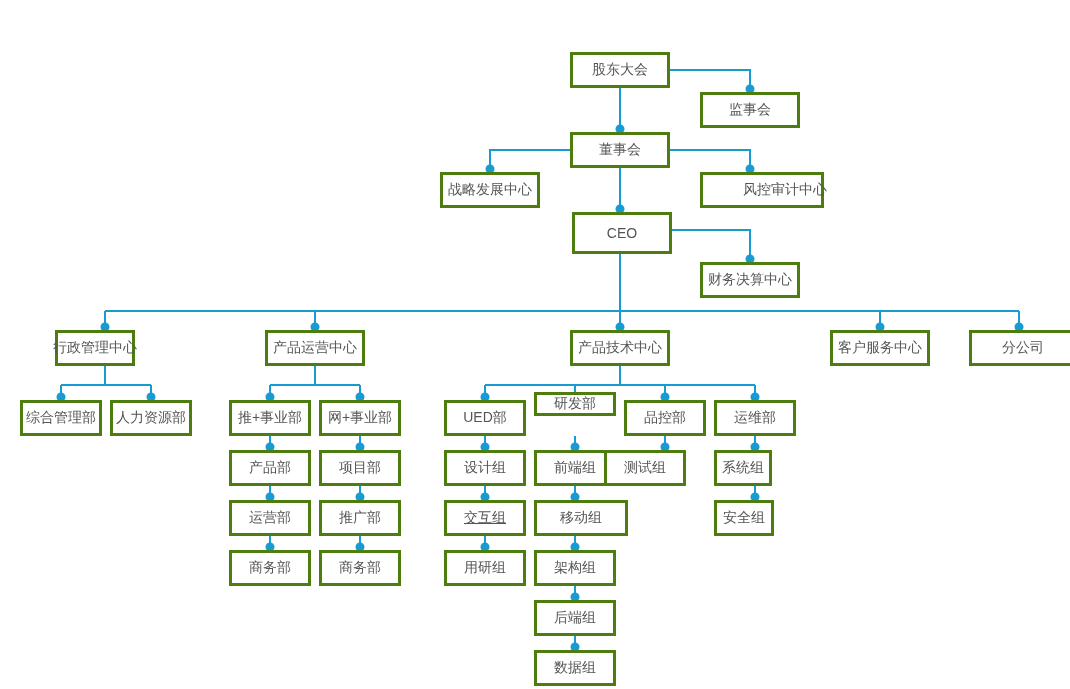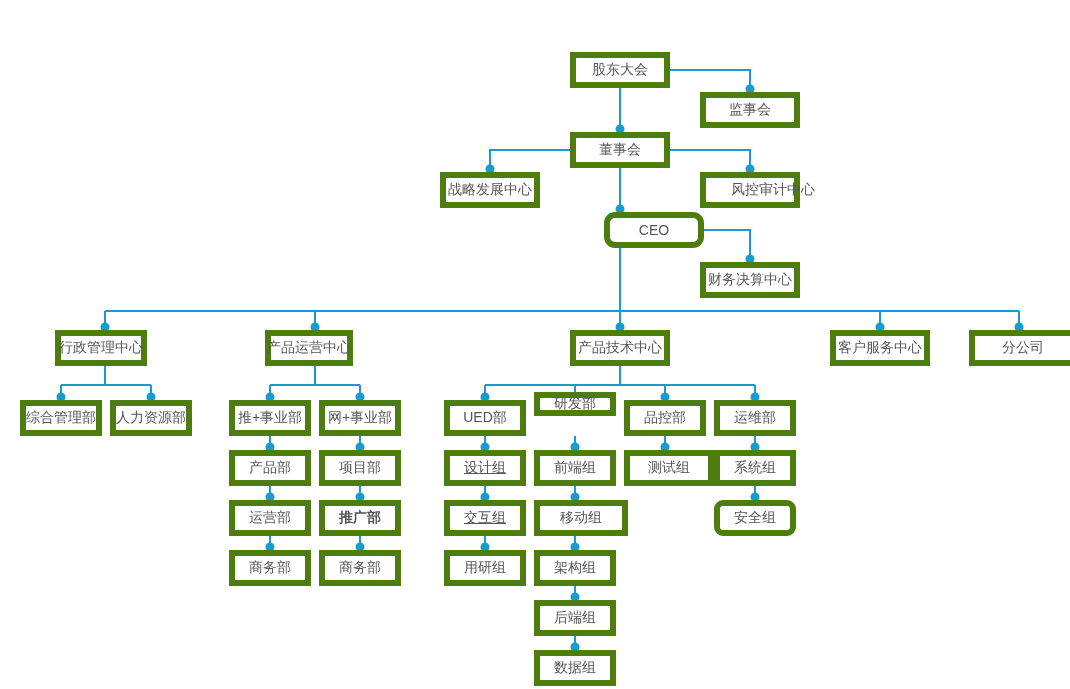--- a/index.html
+++ b/index.html
@@ -23,21 +23,21 @@
     height: 689px;
     display: block;
   }
   .node {
     position: absolute;
     box-sizing: border-box;
     display: flex;
     align-items: center;
     justify-content: center;
     background: #ffffff;
-    border: 6px solid #4d7c0f;
+    border: 3px solid #4d7c0f;
     color: #555555;
     font-size: 14px;
     white-space: nowrap;
     cursor: default;
     user-select: none;
   }
 </style>
 </head>
 <body>
 
@@ -122,47 +122,47 @@
       <polyline points="755,436 755,450" fill="none" stroke="#189ad3" stroke-width="2"></polyline>
       <circle cx="755" cy="447" r="4.5" fill="#189ad3"></circle>
       <polyline points="755,486 755,500" fill="none" stroke="#189ad3" stroke-width="2"></polyline>
       <circle cx="755" cy="497" r="4.5" fill="#189ad3"></circle>
     </svg>
   <div>
       <div class="node" style="left: 570px; top: 52px; width: 100px; height: 36px;">股东大会</div>
       <div class="node" style="left: 700px; top: 92px; width: 100px; height: 36px;">监事会</div>
       <div class="node" style="left: 570px; top: 132px; width: 100px; height: 36px;">董事会</div>
       <div class="node" style="left: 440px; top: 172px; width: 100px; height: 36px;">战略发展中心</div>
-      <div class="node" style="left: 700px; top: 172px; width: 100px; height: 36px; padding-left: 46px;">风控审计中心</div>
-      <div class="node" style="left: 604px; top: 212px; width: 100px; height: 36px; border-radius: 11px;">CEO</div>
+      <div class="node" style="left: 700px; top: 172px; width: 124px; height: 36px; padding-left: 46px;">风控审计中心</div>
+      <div class="node" style="left: 572px; top: 212px; width: 100px; height: 42px;">CEO</div>
       <div class="node" style="left: 700px; top: 262px; width: 100px; height: 36px;">财务决算中心</div>
-      <div class="node" style="left: 55px; top: 330px; width: 92px; height: 36px;">行政管理中心</div>
-      <div class="node" style="left: 265px; top: 330px; width: 88px; height: 36px;">产品运营中心</div>
+      <div class="node" style="left: 55px; top: 330px; width: 80px; height: 36px;">行政管理中心</div>
+      <div class="node" style="left: 265px; top: 330px; width: 100px; height: 36px;">产品运营中心</div>
       <div class="node" style="left: 570px; top: 330px; width: 100px; height: 36px;">产品技术中心</div>
       <div class="node" style="left: 830px; top: 330px; width: 100px; height: 36px;">客户服务中心</div>
       <div class="node" style="left: 969px; top: 330px; width: 108px; height: 36px;">分公司</div>
       <div class="node" style="left: 20px; top: 400px; width: 82px; height: 36px;">综合管理部</div>
       <div class="node" style="left: 110px; top: 400px; width: 82px; height: 36px;">人力资源部</div>
       <div class="node" style="left: 229px; top: 400px; width: 82px; height: 36px;">推+事业部</div>
       <div class="node" style="left: 319px; top: 400px; width: 82px; height: 36px;">网+事业部</div>
       <div class="node" style="left: 229px; top: 450px; width: 82px; height: 36px;">产品部</div>
       <div class="node" style="left: 229px; top: 500px; width: 82px; height: 36px;">运营部</div>
       <div class="node" style="left: 229px; top: 550px; width: 82px; height: 36px;">商务部</div>
       <div class="node" style="left: 319px; top: 450px; width: 82px; height: 36px; text-align: right;">项目部</div>
-      <div class="node" style="left: 319px; top: 500px; width: 82px; height: 36px; font-weight: bold;">推广部</div>
+      <div class="node" style="left: 319px; top: 500px; width: 82px; height: 36px;">推广部</div>
       <div class="node" style="left: 319px; top: 550px; width: 82px; height: 36px;">商务部</div>
       <div class="node" style="left: 444px; top: 400px; width: 82px; height: 36px;">UED部</div>
       <div class="node" style="left: 534px; top: 392px; width: 82px; height: 24px;">研发部</div>
       <div class="node" style="left: 624px; top: 400px; width: 82px; height: 36px;">品控部</div>
       <div class="node" style="left: 714px; top: 400px; width: 82px; height: 36px;">运维部</div>
-      <div class="node" style="left: 444px; top: 450px; width: 82px; height: 36px; text-decoration: underline;">设计组</div>
+      <div class="node" style="left: 444px; top: 450px; width: 82px; height: 36px;">设计组</div>
       <div class="node" style="left: 444px; top: 500px; width: 82px; height: 36px; text-decoration: underline;">交互组</div>
       <div class="node" style="left: 444px; top: 550px; width: 82px; height: 36px;">用研组</div>
       <div class="node" style="left: 534px; top: 450px; width: 82px; height: 36px;">前端组</div>
       <div class="node" style="left: 534px; top: 500px; width: 94px; height: 36px;">移动组</div>
       <div class="node" style="left: 534px; top: 550px; width: 82px; height: 36px;">架构组</div>
       <div class="node" style="left: 534px; top: 600px; width: 82px; height: 36px;">后端组</div>
       <div class="node" style="left: 534px; top: 650px; width: 82px; height: 36px;">数据组</div>
-      <div class="node" style="left: 624px; top: 450px; width: 90px; height: 36px;">测试组</div>
-      <div class="node" style="left: 714px; top: 450px; width: 82px; height: 36px;">系统组</div>
-      <div class="node" style="left: 714px; top: 500px; width: 82px; height: 36px; border-radius: 9px;">安全组</div>
+      <div class="node" style="left: 604px; top: 450px; width: 82px; height: 36px;">测试组</div>
+      <div class="node" style="left: 714px; top: 450px; width: 58px; height: 36px;">系统组</div>
+      <div class="node" style="left: 714px; top: 500px; width: 60px; height: 36px;">安全组</div>
     </div>
 </div>
 
 </body></html>

